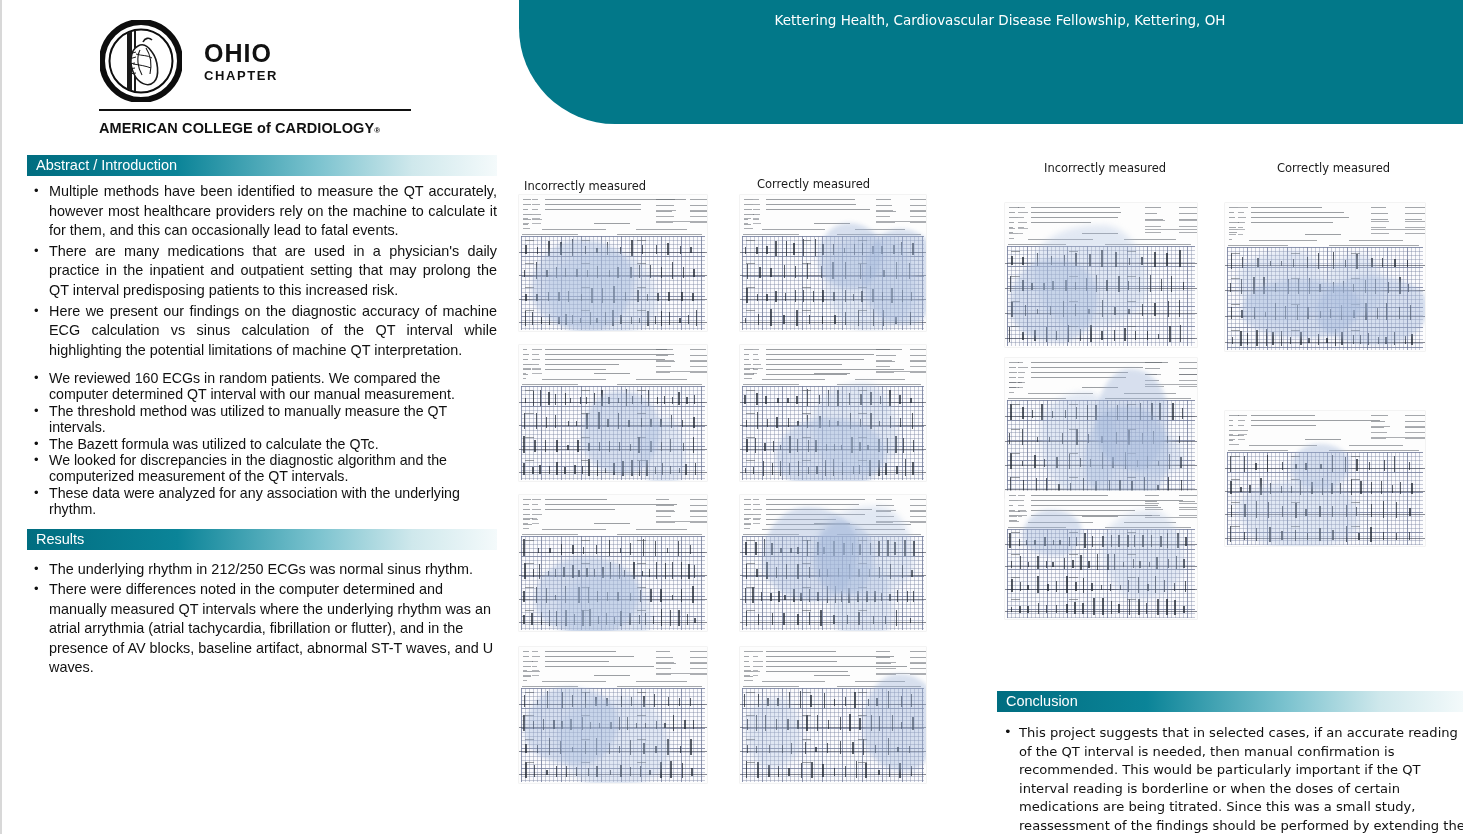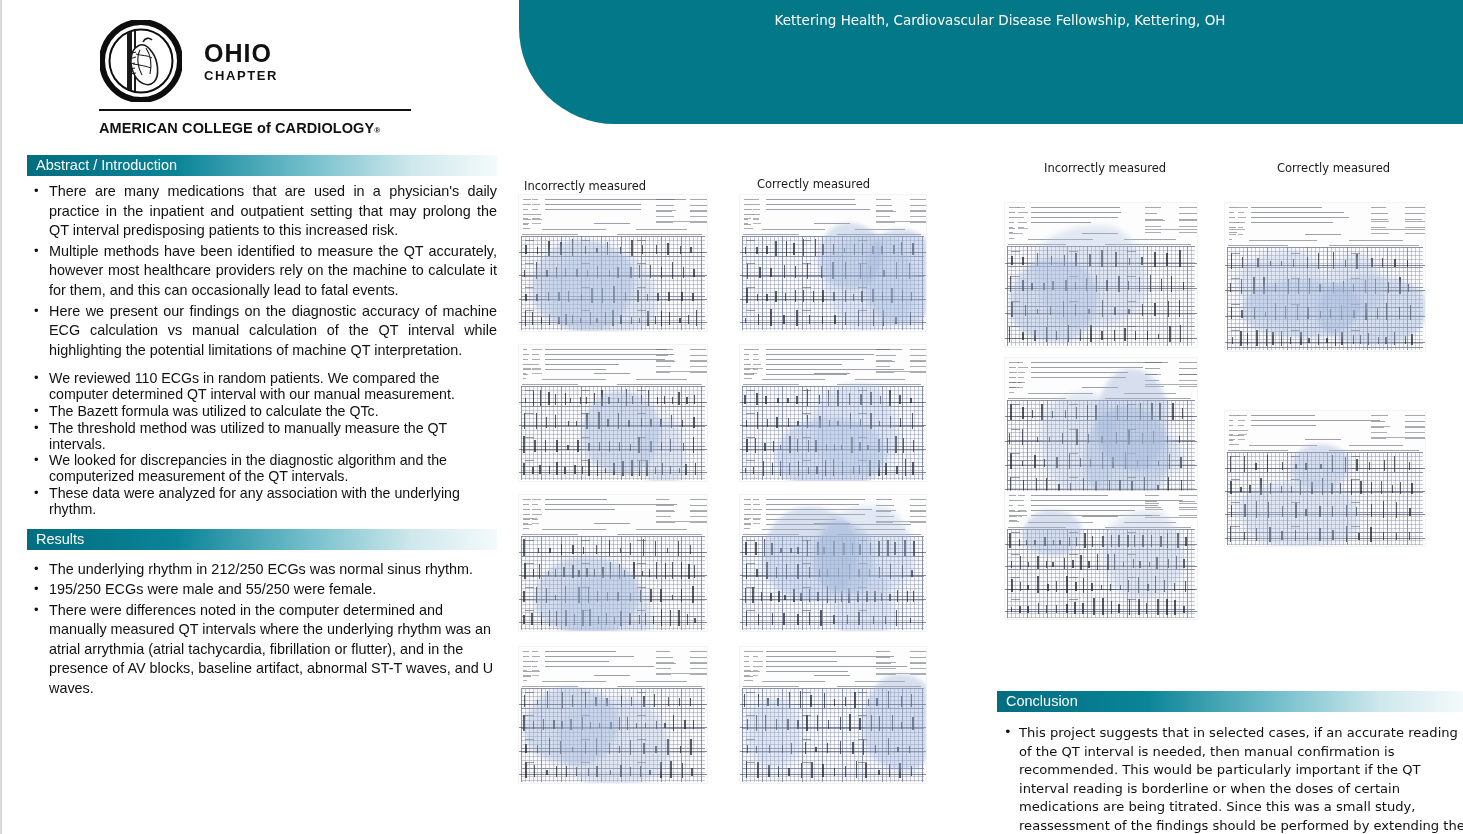--- a/index.html
+++ b/index.html
@@ -167,41 +167,40 @@
     <div class="banner-authors">
       <div>Kettering Health, Cardiovascular Disease Fellowship, Kettering, OH</div>
     </div>
   </div>
 
   <div class="col-left">
 
     <div class="sec-block">
       <div class="sec-head">Abstract / Introduction</div>
       <ul class="bullets intro">
+        <li>Multiple methods have been identified to measure the QT accurately, however most healthcare providers rely on the machine to calculate it for them, and this can occasionally lead to fatal events.</li>
         <li>There are many medications that are used in a physician's daily practice in the inpatient and outpatient setting that may prolong the QT interval predisposing patients to this increased risk.</li>
-        <li>Multiple methods have been identified to measure the QT accurately, however most healthcare providers rely on the machine to calculate it for them, and this can occasionally lead to fatal events.</li>
-        <li>Here we present our findings on the diagnostic accuracy of machine ECG calculation vs manual calculation of the QT interval while highlighting the potential limitations of machine QT interpretation.</li>
+        <li>Here we present our findings on the diagnostic accuracy of machine ECG calculation vs sinus calculation of the QT interval while highlighting the potential limitations of machine QT interpretation.</li>
       </ul>
     </div>
 
     <div class="sec-block">
       <ul class="bullets methods">
-        <li>We reviewed 110 ECGs in random patients. We compared the computer determined QT interval with our manual measurement.</li>
+        <li>We reviewed 160 ECGs in random patients. We compared the computer determined QT interval with our manual measurement.</li>
+        <li>The threshold method was utilized to manually measure the QT intervals.</li>
         <li>The Bazett formula was utilized to calculate the QTc.</li>
-        <li>The threshold method was utilized to manually measure the QT intervals.</li>
         <li>We looked for discrepancies in the diagnostic algorithm and the computerized measurement of the QT intervals.</li>
         <li>These data were analyzed for any association with the underlying rhythm.</li>
       </ul>
     </div>
 
     <div class="sec-block">
       <div class="sec-head">Results</div>
       <ul class="bullets results" style="margin-top:10px;">
         <li>The underlying rhythm in 212/250 ECGs was normal sinus rhythm.</li>
-        <li>195/250 ECGs were male and 55/250 were female.</li>
         <li>There were differences noted in the computer determined and manually measured QT intervals where the underlying rhythm was an atrial arrythmia (atrial tachycardia, fibrillation or flutter), and in the presence of AV blocks, baseline artifact, abnormal ST-T waves, and U waves.</li>
       </ul>
     </div>
 
   </div>
 
   <div class="col-mid">
 
     <div style="position:relative;height:40px;">
       <div class="ecg-label" style="position:absolute;left:20px;top:24px;">Incorrectly measured</div>

